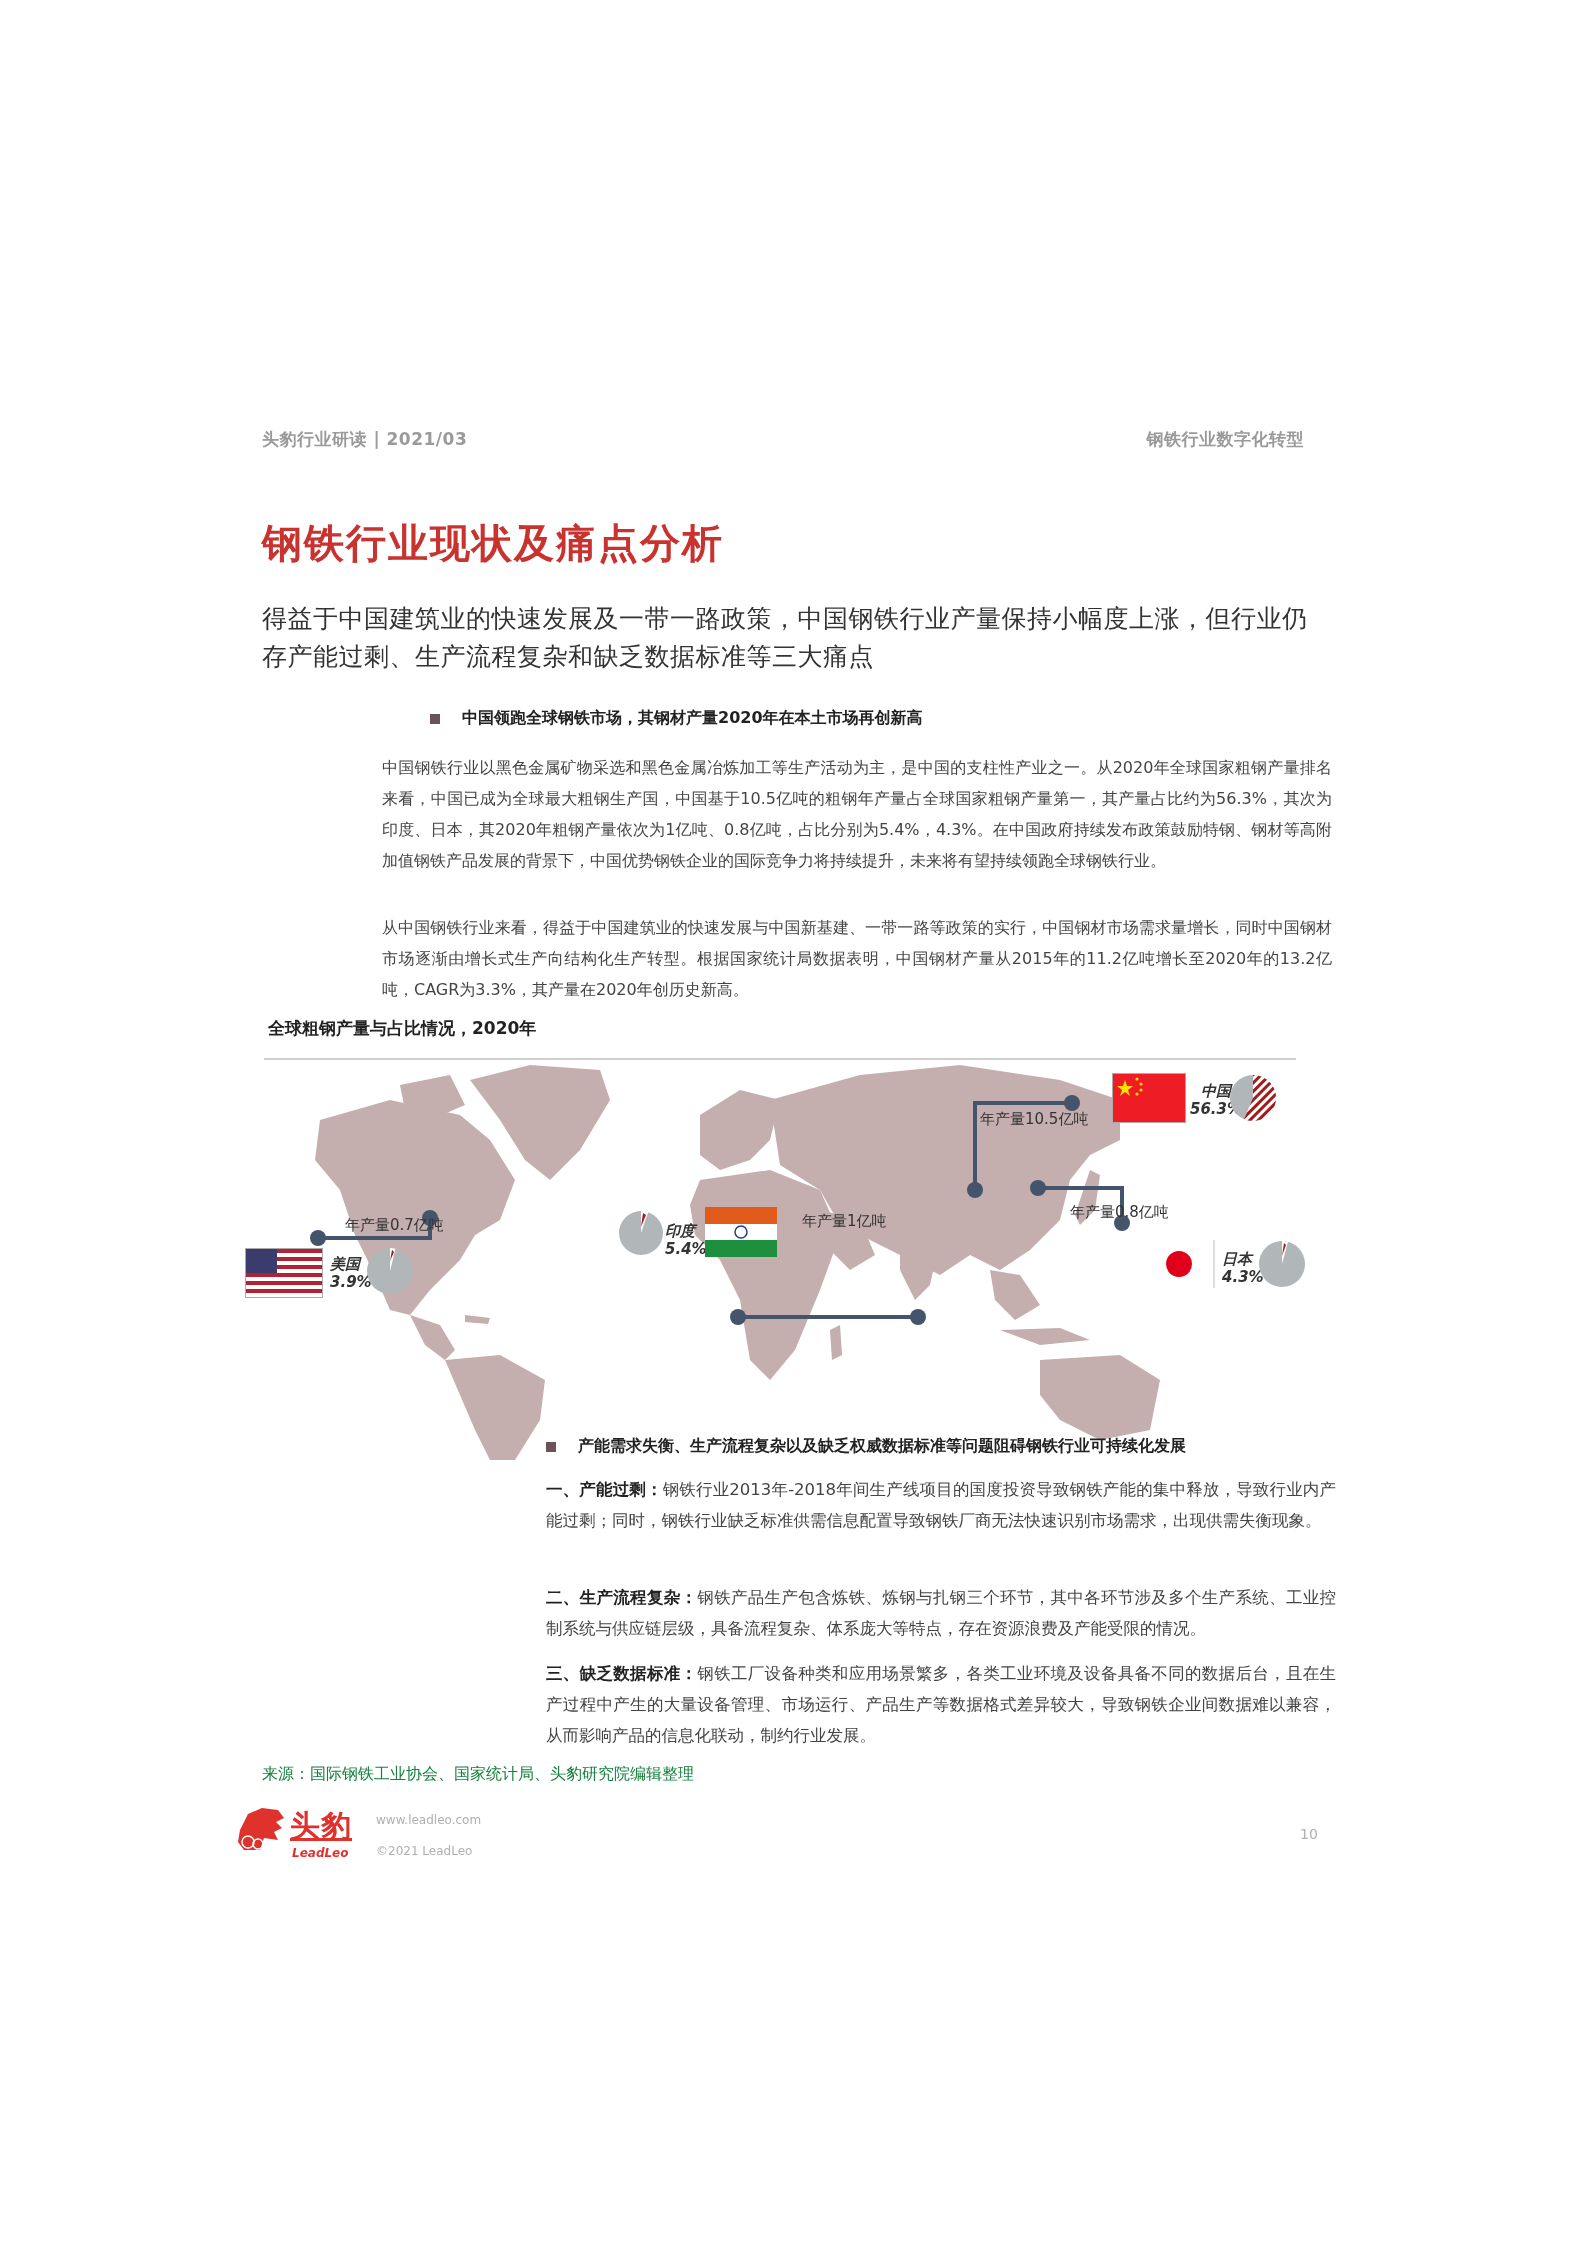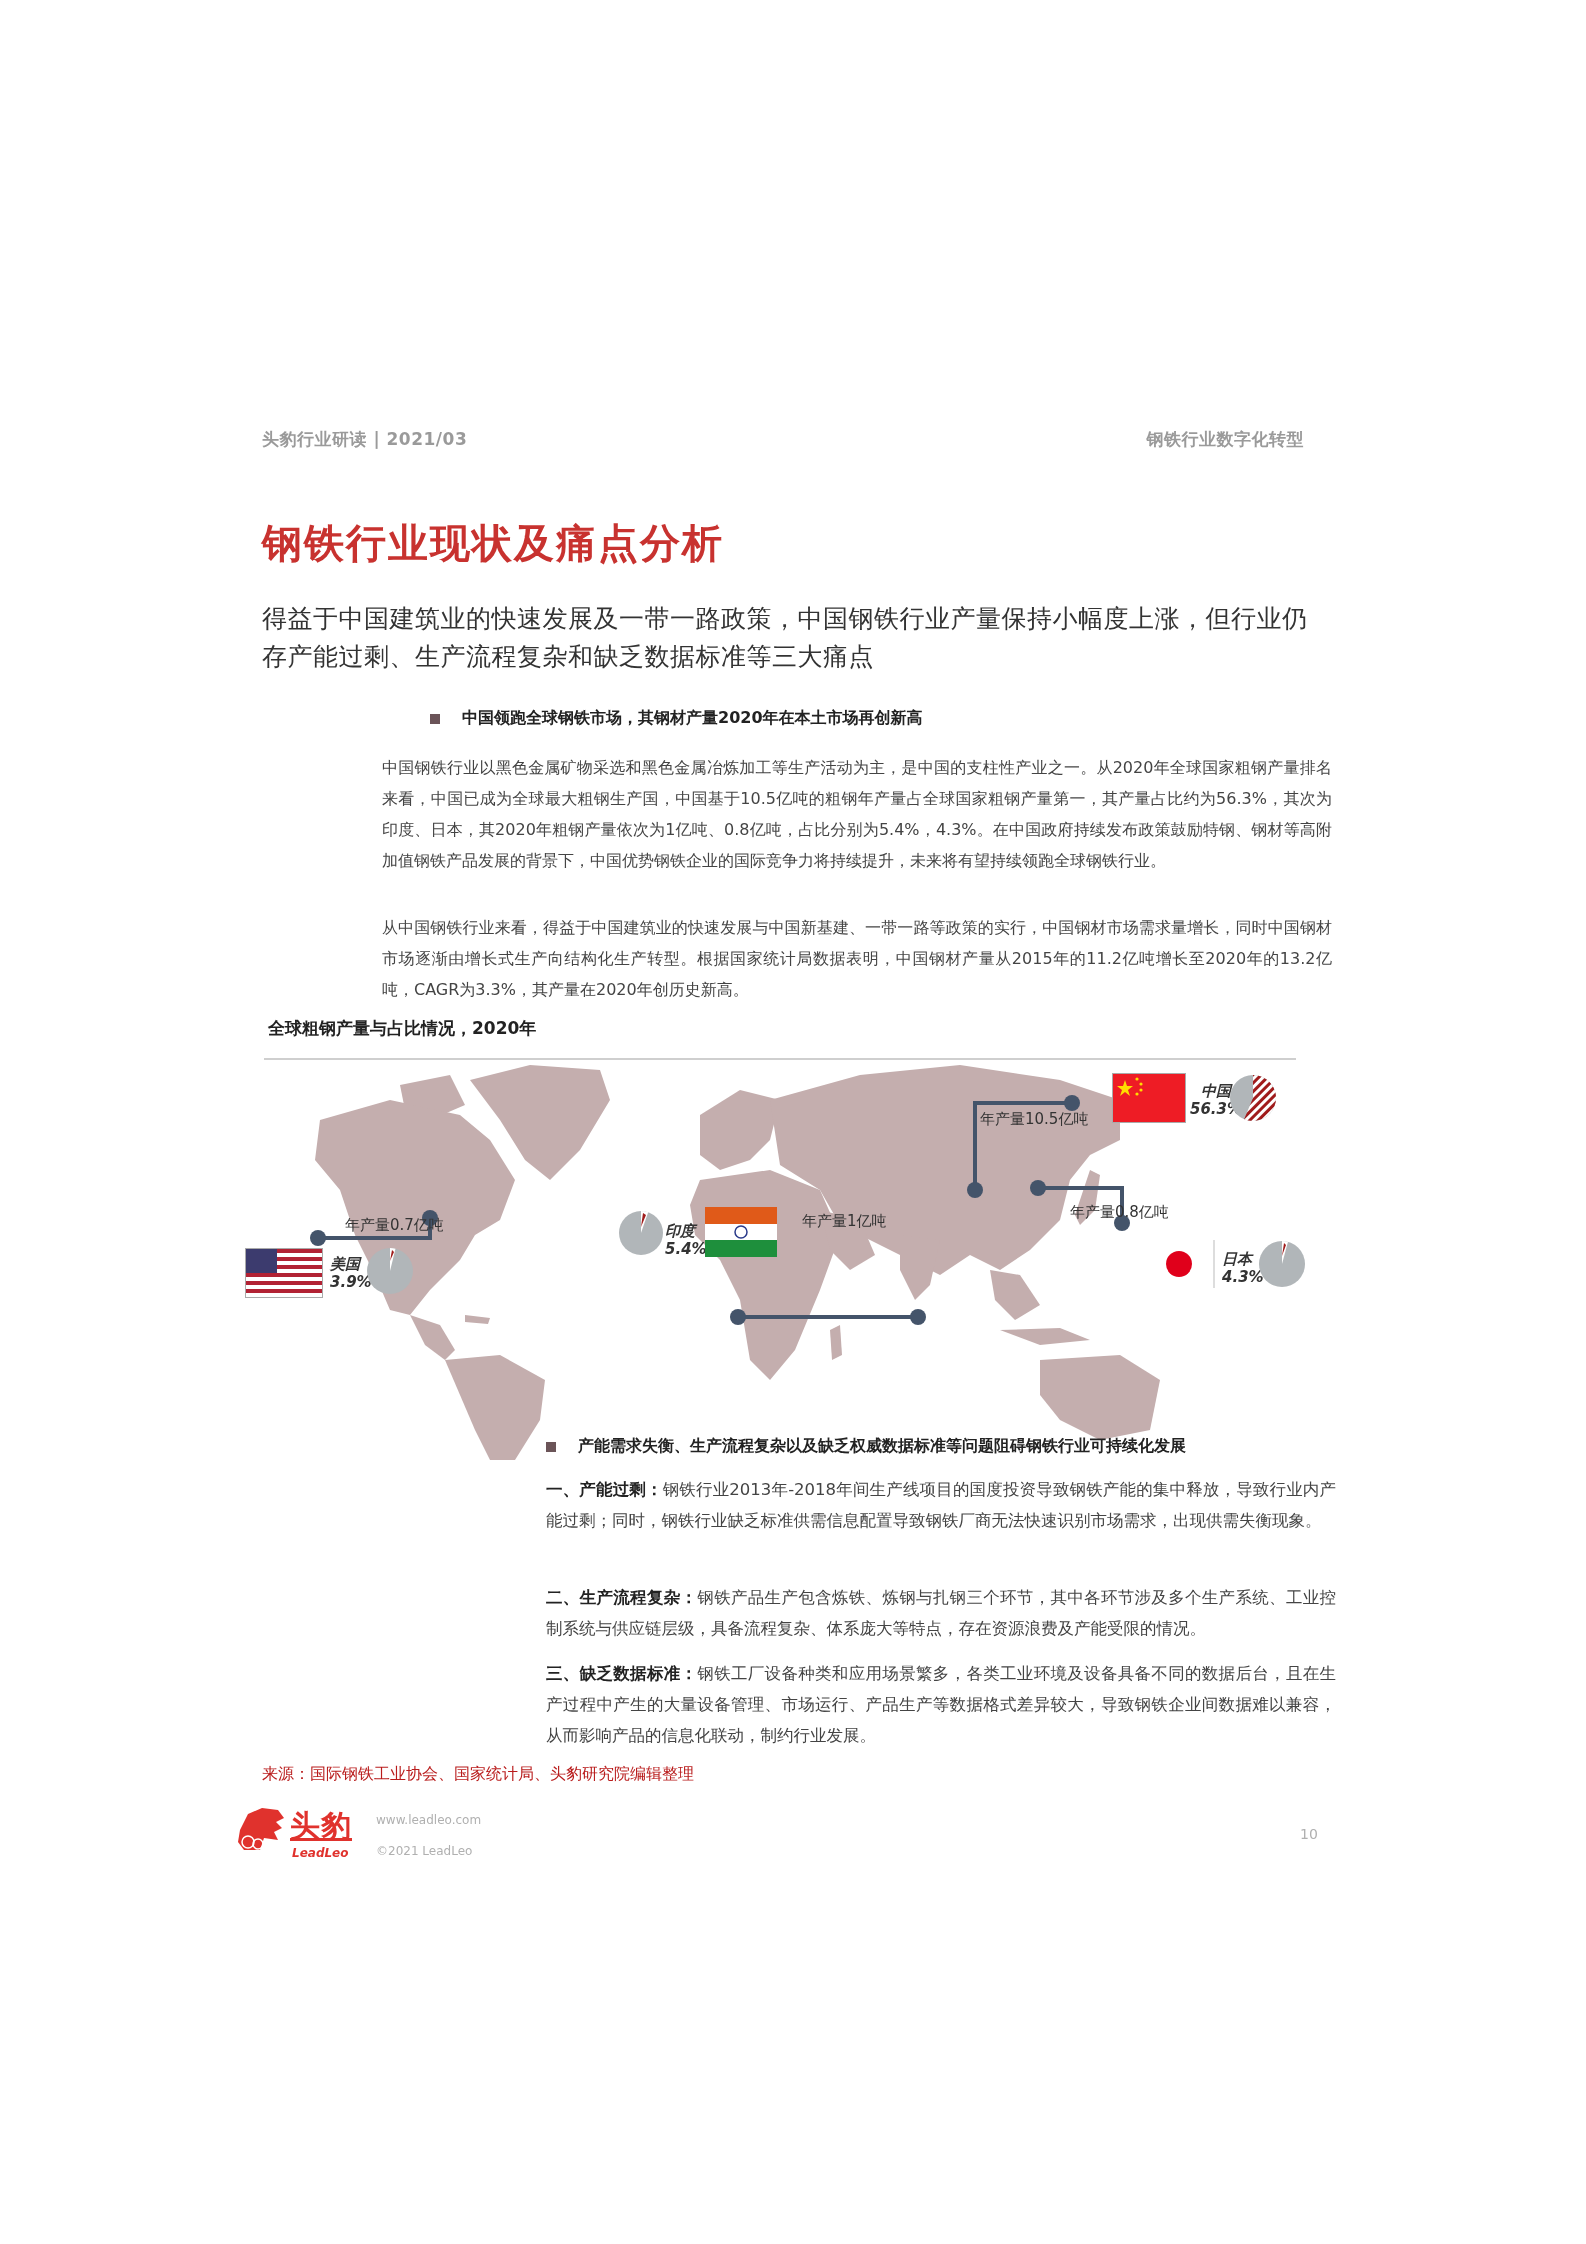--- a/index.html
+++ b/index.html
@@ -12,21 +12,21 @@
   .subtitle { left:262px; top:600px; width:1060px; font-size:25px; line-height:38px; color:#333; letter-spacing:0.5px; }
   .sec-head { font-size:16px; font-weight:bold; color:#222; display:flex; align-items:center; }
   .sec-head .bullet { width:10px; height:10px; background:#6b5458; margin-right:22px; display:inline-block; }
   .para { font-size:16px; line-height:31px; color:#444; text-align:justify; }
   .para b { color:#222; }
   .chart-title { left:268px; top:1017px; font-size:17px; font-weight:bold; color:#222; }
   .chart-rule { left:264px; top:1058px; width:1032px; height:2px; background:#cfcfcf; }
   .map { left:300px; top:1060px; width:1000px; height:400px; }
   .line-lbl { font-size:15px; color:#333; white-space:nowrap; }
   .country { font-size:15px; font-style:italic; font-weight:bold; color:#333; line-height:18px; }
-  .source { left:262px; top:1764px; font-size:16px; color:#b91c1c; }
+  .source { left:262px; top:1764px; font-size:16px; color:#15803d; }
   .foot-url { left:376px; top:1813px; font-size:12px; color:#b0b0b0; }
   .foot-copy { left:376px; top:1844px; font-size:12px; color:#b0b0b0; }
   .page-num { left:1300px; top:1826px; font-size:14px; color:#b0b0b0; }
   .logo-cn { left:290px; top:1806px; font-size:30px; font-weight:bold; color:#e0322d; letter-spacing:1px;text-decoration:underline; }
   .logo-en { left:292px; top:1846px; font-size:12px; font-weight:bold; font-style:italic; color:#e0322d; }
 </style>
 </head>
 <body>
 
 <div class="abs hdr hdr-left">头豹行业研读 | 2021/03</div>

